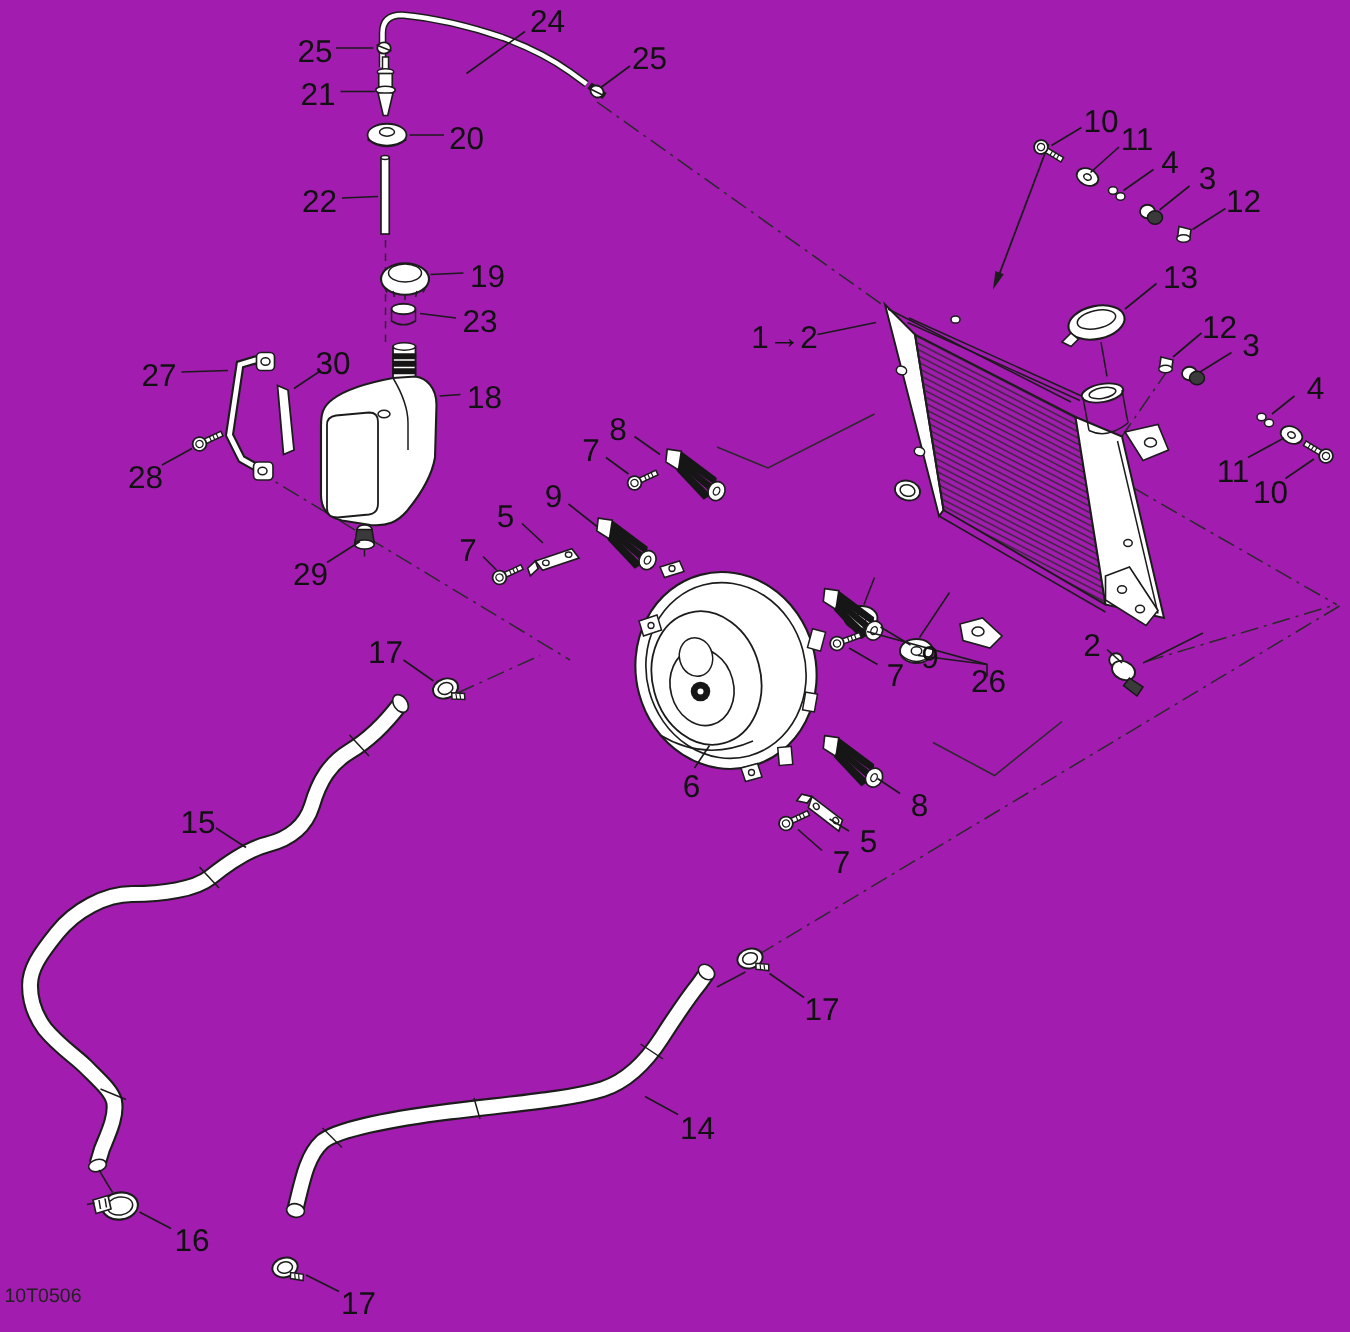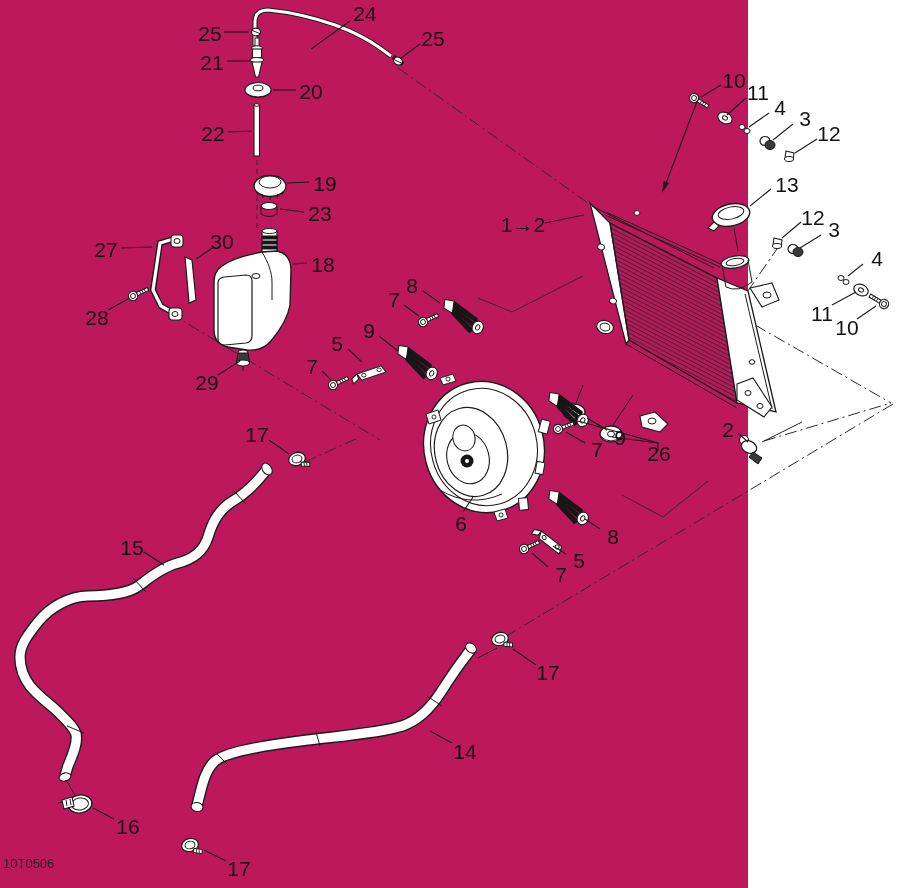--- a/index.html
+++ b/index.html
@@ -1,16 +1,16 @@
 <!DOCTYPE html>
 <html><head>
 <meta charset="utf-8">
 <style>
   html,body{margin:0;padding:0;background:#fff;}
-  #stage{width:748px;height:888px;position:relative;background:#be185d;}
+  #stage{width:900px;height:888px;position:relative;background:#a21caf;}
   svg{display:block;}
   .phantom line{stroke:#2a2a2a;stroke-width:1;stroke-dasharray:12 4 2 4;}
   .phantom polyline.thin{stroke:#2a2a2a;stroke-width:1;fill:none;stroke-dasharray:none;}
   .phantom line.dashedv{stroke-dasharray:5 4;}
   .leader{stroke:#1a1a1a;stroke-width:1.1;fill:none;}
   .callout{font-family:"Liberation Sans","DejaVu Sans",sans-serif;font-size:21px;fill:#111;text-anchor:middle;}
   .code{font-family:"Liberation Sans","DejaVu Sans",sans-serif;font-size:13px;fill:#222;text-anchor:start;}
   .ln{stroke:#1c1c1c;fill:none;}
   .w{fill:#fff;stroke:#1c1c1c;}
   .dk{fill:#161616;stroke:#161616;}

